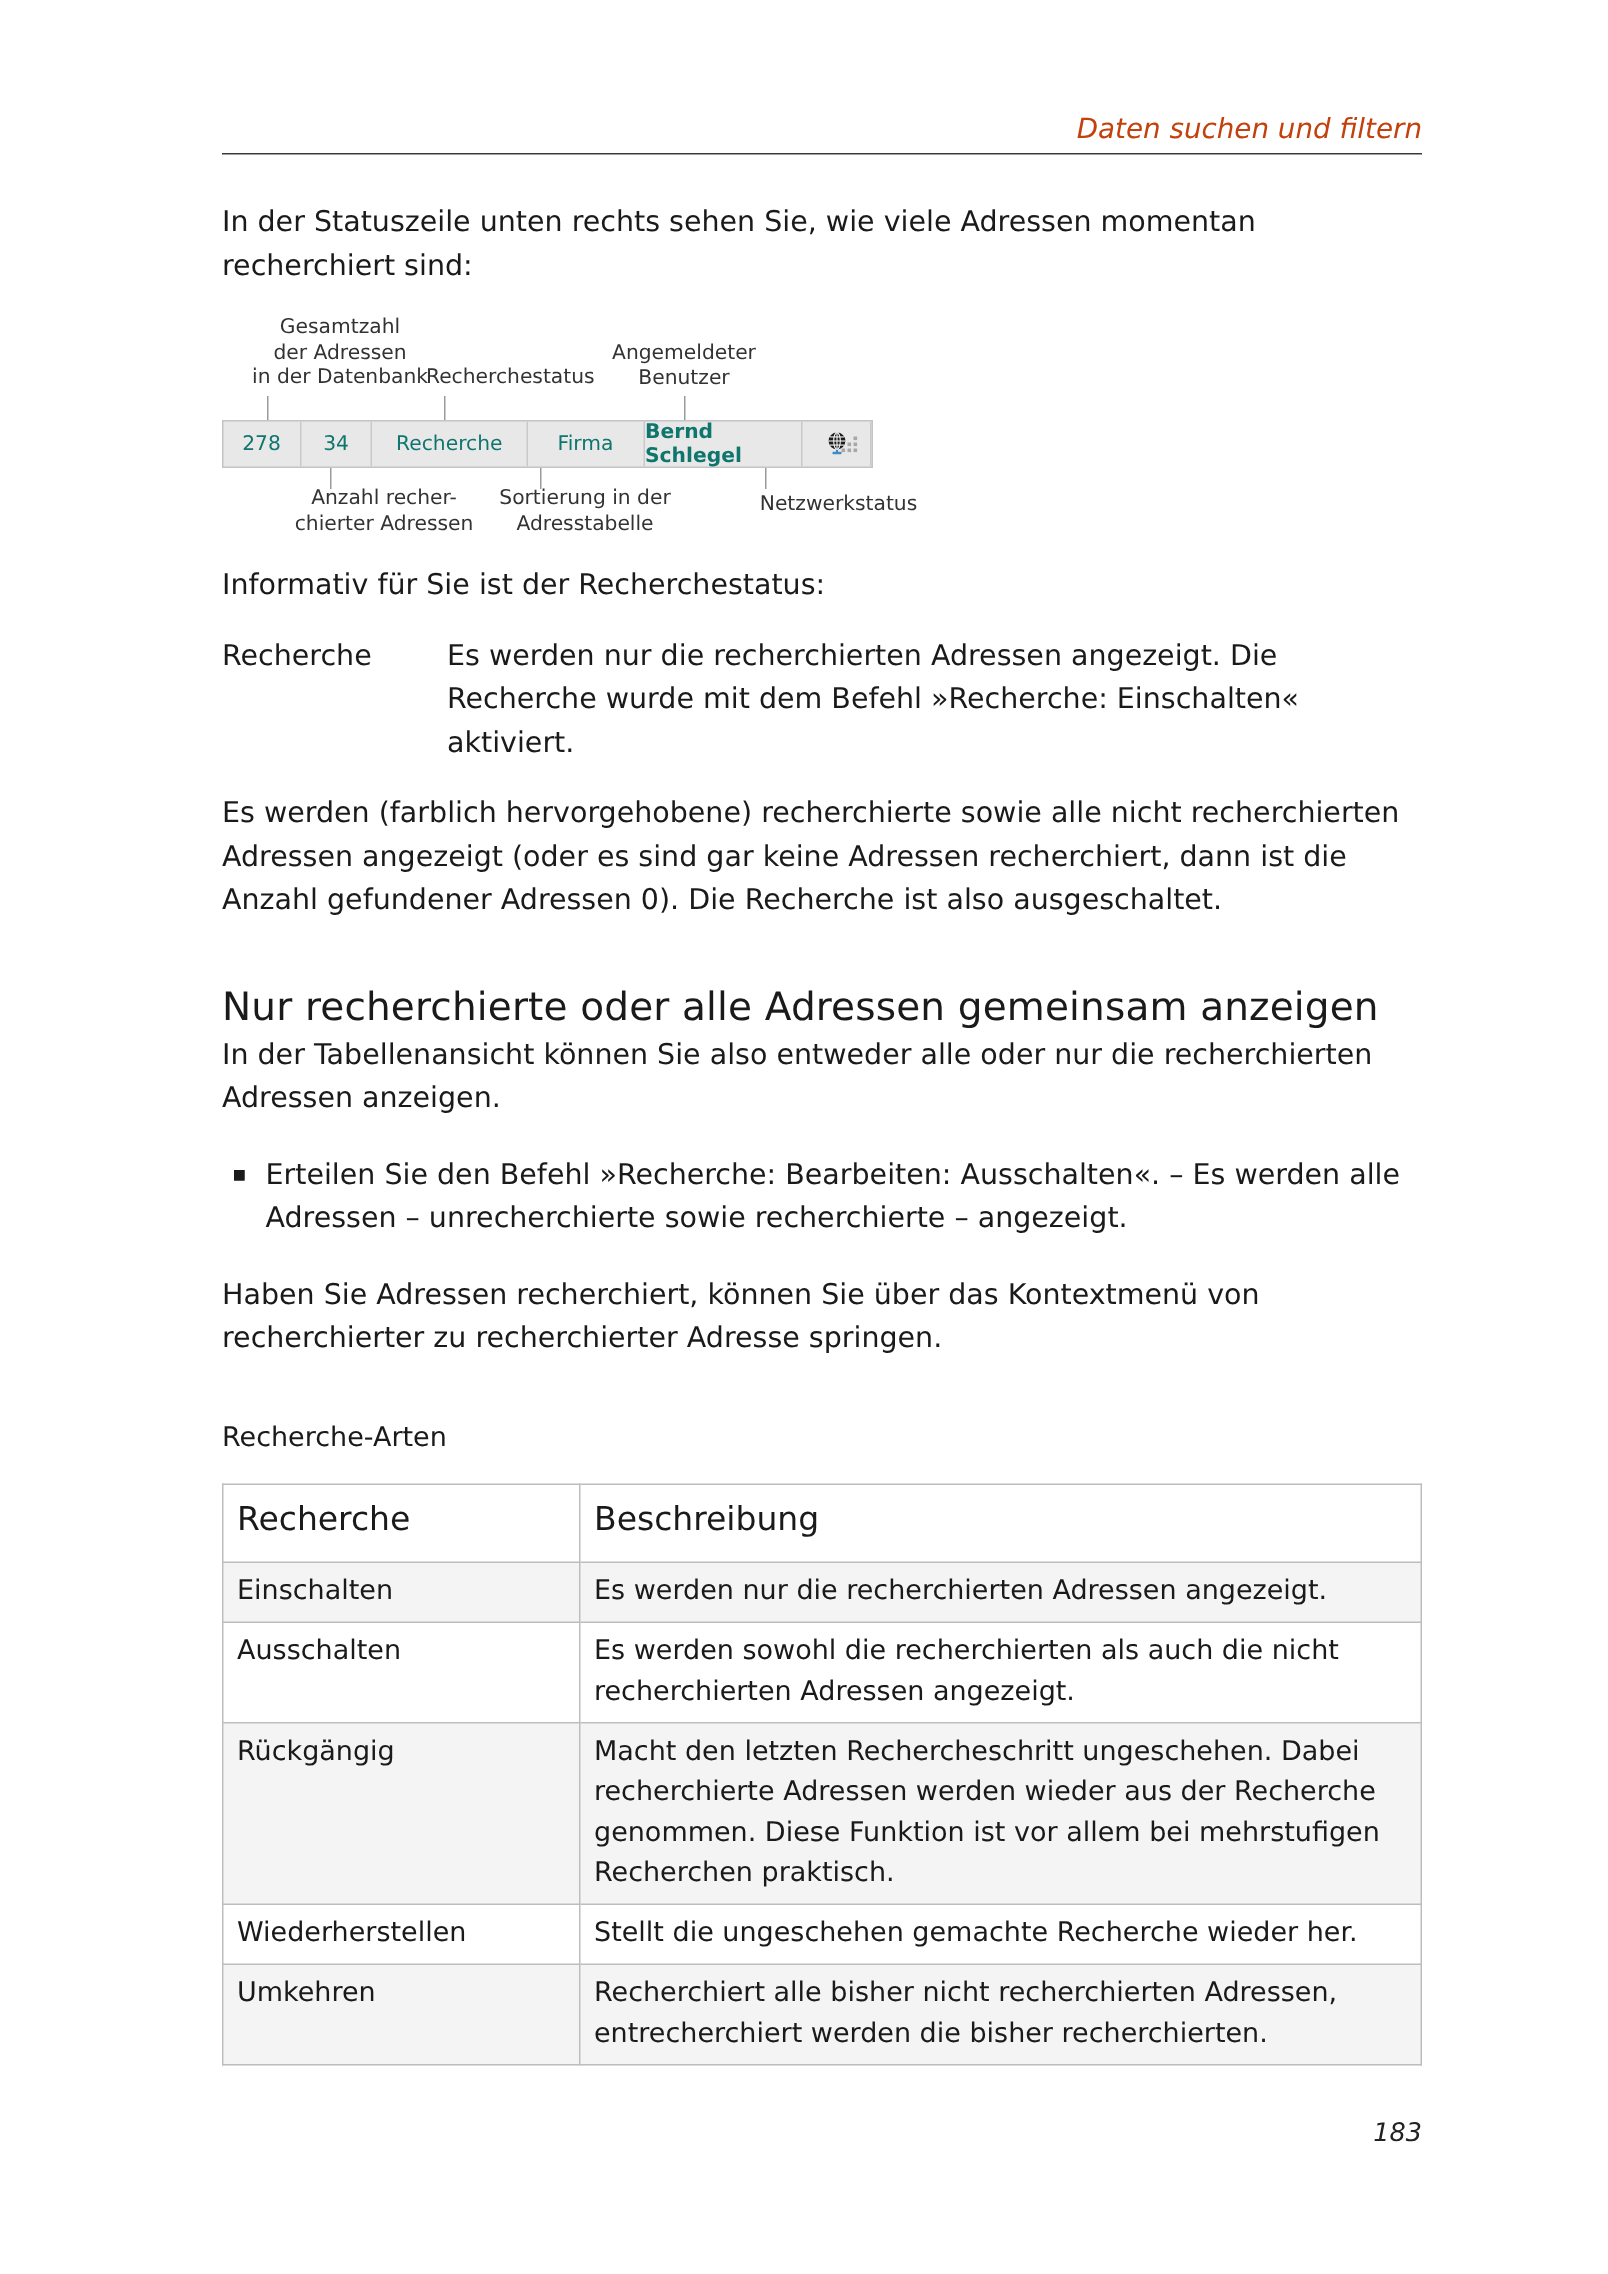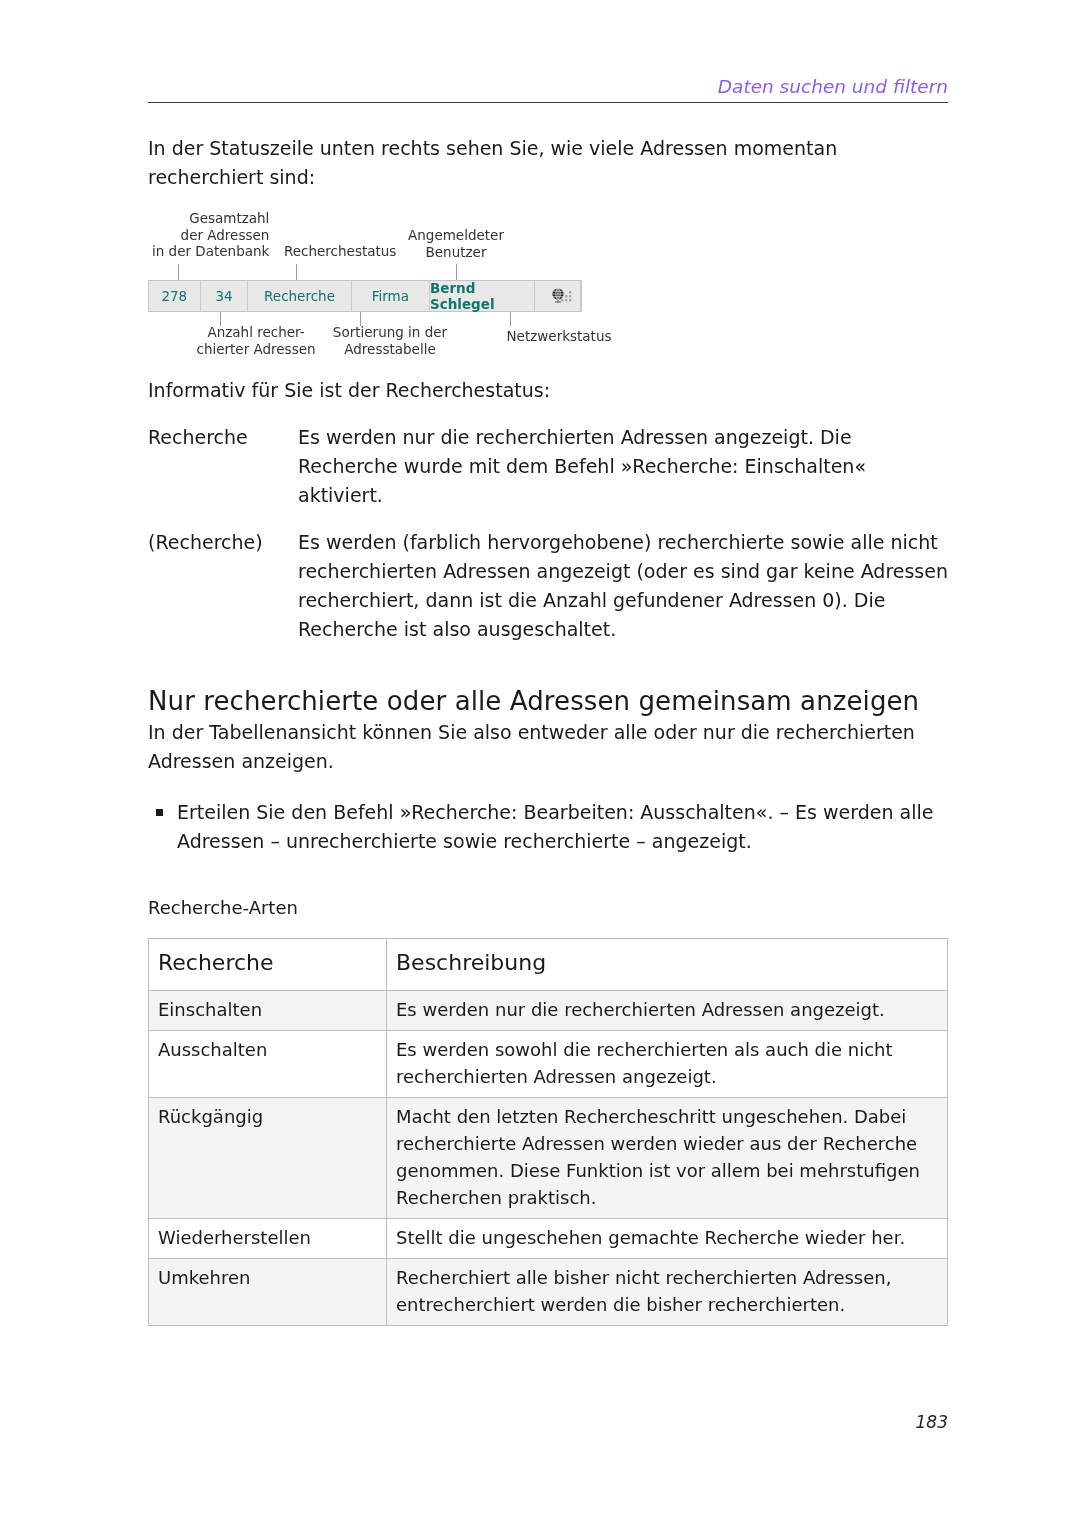--- a/index.html
+++ b/index.html
@@ -27,21 +27,21 @@
     position: absolute;
     left: 148px;
     top: 76px;
     width: 800px;
   }
   .header-title {
     text-align: right;
     font-style: italic;
     font-size: 18.5px;
     line-height: 22px;
-    color: #8b5cf6;
+    color: #c2410c;
     padding-bottom: 4px;
   }
   .header-rule {
     height: 1px;
     background: #3a3a3a;
     width: 100%;
   }
 
   
   .content {
@@ -68,21 +68,21 @@
     height: 150px;
     font-size: 0;
   }
   .fig-label {
     position: absolute;
     font-size: 13.5px;
     line-height: 16.5px;
     color: #333;
     white-space: pre-line;
   }
-  .lbl-gesamt     { left: 4px;   top: 2px;   text-align: right; }
+  .lbl-gesamt     { left: 20px;   top: 2px;   text-align: center; }
   .lbl-status     { left: 136px; top: 35px;  text-align: right; }
   .lbl-benutzer   { left: 246px; top: 19px;  text-align: center; width: 124px; }
   .lbl-anzahl     { left: 28px;  top: 116px; text-align: center; width: 160px; }
   .lbl-sortierung { left: 162px; top: 116px; text-align: center; width: 160px; }
   .lbl-netzwerk   { left: 296px; top: 120px; text-align: center; width: 150px; padding-left: 40px; }
 
   .leader {
     position: absolute;
     width: 1px;
     background: #9a9a9a;
@@ -303,38 +303,38 @@
     </div>
 
     <p class="body-text" style="margin-top:18px;">Informativ für Sie ist der Recherchestatus:</p>
 
     <div class="deflist">
       <div class="defrow">
         <div class="defterm">Recherche</div>
         <div class="defdesc">Es werden nur die recherchierten Adressen angezeigt. Die Recherche wurde mit dem Befehl »Recherche: Einschalten« aktiviert.</div>
       </div>
       <div class="defrow">
-        <div class="defterm">(Recherche)</div>
         <div class="defdesc">Es werden (farblich hervorgehobene) recherchierte sowie alle nicht recherchierten Adressen angezeigt (oder es sind gar keine Adressen recherchiert, dann ist die Anzahl gefundener Adressen 0). Die Recherche ist also ausgeschaltet.</div>
       </div>
     </div>
 
     <h2 class="sec-h1">Nur recherchierte oder alle Adressen gemeinsam anzeigen</h2>
     <p class="body-text" style="">In der Tabellenansicht können Sie also entweder alle oder nur die recherchierten Adressen anzeigen.</p>
 
     <ul class="bullets">
       <li>
         <span class="bullet-mark"></span>
       </li>
       <li>
         <span class="bullet-mark"></span>
         <span>Erteilen Sie den Befehl »Recherche: Bearbeiten: Ausschalten«. – Es werden alle Adressen – unrecherchierte sowie recherchierte – angezeigt.</span>
       </li>
     </ul>
 
+    <p class="body-text" style="margin-top:22px;">Haben Sie Adressen recherchiert, können Sie über das Kontextmenü von recherchierter zu recherchierter Adresse springen.</p>
 
     <h3 class="sec-h2">Recherche-Arten</h3>
 
     <table class="arten">
       <colgroup>
         <col class="col-a">
         <col class="col-b">
       </colgroup>
       <tbody>
         <tr class="head">

